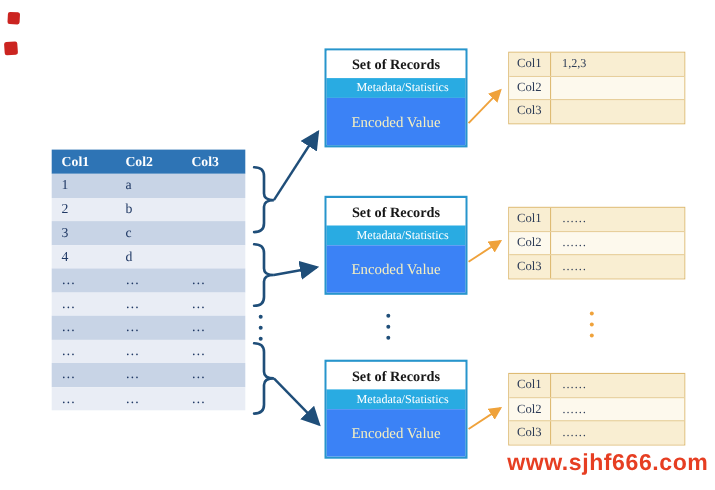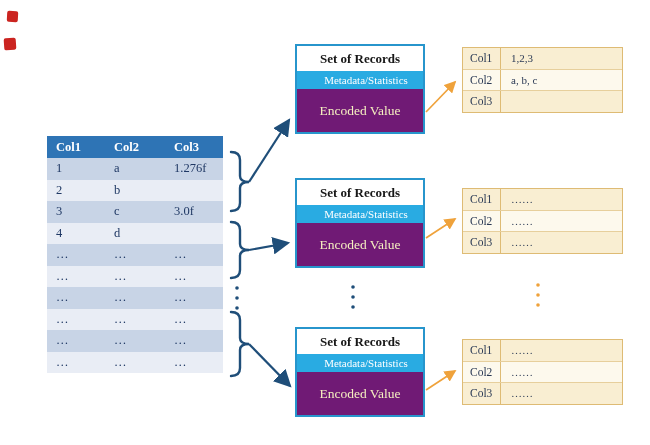--- a/index.html
+++ b/index.html
@@ -22,21 +22,21 @@
   .mrow.light{background:#e9edf5;}
 
   
   .overlay{position:absolute;left:0;top:0;pointer-events:none;}
 
   
   .rbox{position:absolute;left:295px;width:130px;height:90px;box-sizing:border-box;
         border:2px solid #2795cc;display:flex;flex-direction:column;background:#ffffff;}
   .rb-title{height:25px;line-height:25px;text-align:center;font-size:13px;font-weight:600;color:#171717;background:#ffffff;}
   .rb-band{height:18px;line-height:18px;text-align:center;font-size:11px;color:#ffffff;background:#29abe2;padding-left:12px;}
-  .rb-body{flex:1;display:flex;align-items:center;justify-content:center;font-size:13.5px;color:#f5efc0;background:#701a75;}
+  .rb-body{flex:1;display:flex;align-items:center;justify-content:center;font-size:13.5px;color:#f5efc0;background:#3b82f6;}
 
   
   .dtable{position:absolute;left:462px;width:161px;box-sizing:border-box;border:1px solid #debb74;}
   .drow{display:flex;height:20.5px;line-height:20.5px;border-top:1px solid #e7cf9c;}
   .drow:first-child{border-top:none;}
   .drow.d-dark{background:#f9eed2;}
   .drow.d-light{background:#fdf9ed;}
   .dlabel{box-sizing:border-box;width:38px;padding-left:7px;border-right:1px solid #debb74;
           font-size:11.5px;color:#2b3a55;overflow:hidden;white-space:nowrap;}
   .dval{box-sizing:border-box;flex:1;padding-left:10px;font-size:11px;color:#2b3a55;overflow:hidden;white-space:nowrap;}
@@ -55,30 +55,28 @@
 
   <div class="mtable">
     <div class="mrow mhead">
       <div class="mc c1">Col1</div>
       <div class="mc c2">Col2</div>
       <div class="mc c3">Col3</div>
     </div>
     <div class="mrow dark">
       <div class="mc c1">1</div>
       <div class="mc c2">a</div>
-      <div class="mc c3">1.276f</div>
     </div>
     <div class="mrow light">
       <div class="mc c1">2</div>
       <div class="mc c2">b</div>
     </div>
     <div class="mrow dark">
       <div class="mc c1">3</div>
       <div class="mc c2">c</div>
-      <div class="mc c3">3.0f</div>
     </div>
     <div class="mrow light">
       <div class="mc c1">4</div>
       <div class="mc c2">d</div>
     </div>
     <div class="mrow dark">
       <div class="mc c1">…</div>
       <div class="mc c2">…</div>
       <div class="mc c3">…</div>
     </div>
@@ -164,21 +162,20 @@
     <div class="rb-body">Encoded Value</div>
   </div>
 
   <div class="dtable" style="top:47px;">
     <div class="drow d-dark">
       <div class="dlabel">Col1</div>
       <div class="dval">1,2,3</div>
     </div>
     <div class="drow d-light">
       <div class="dlabel">Col2</div>
-      <div class="dval">a, b, c</div>
     </div>
     <div class="drow d-dark">
       <div class="dlabel">Col3</div>
     </div>
   </div>
   <div class="dtable" style="top:188px;">
     <div class="drow d-dark">
       <div class="dlabel">Col1</div>
       <div class="dval">……</div>
     </div>
@@ -199,13 +196,14 @@
     <div class="drow d-light">
       <div class="dlabel">Col2</div>
       <div class="dval">……</div>
     </div>
     <div class="drow d-dark">
       <div class="dlabel">Col3</div>
       <div class="dval">……</div>
     </div>
   </div>
 
+  <div class="watermark">www.sjhf666.com</div>
 </div>
 
 </body></html>

